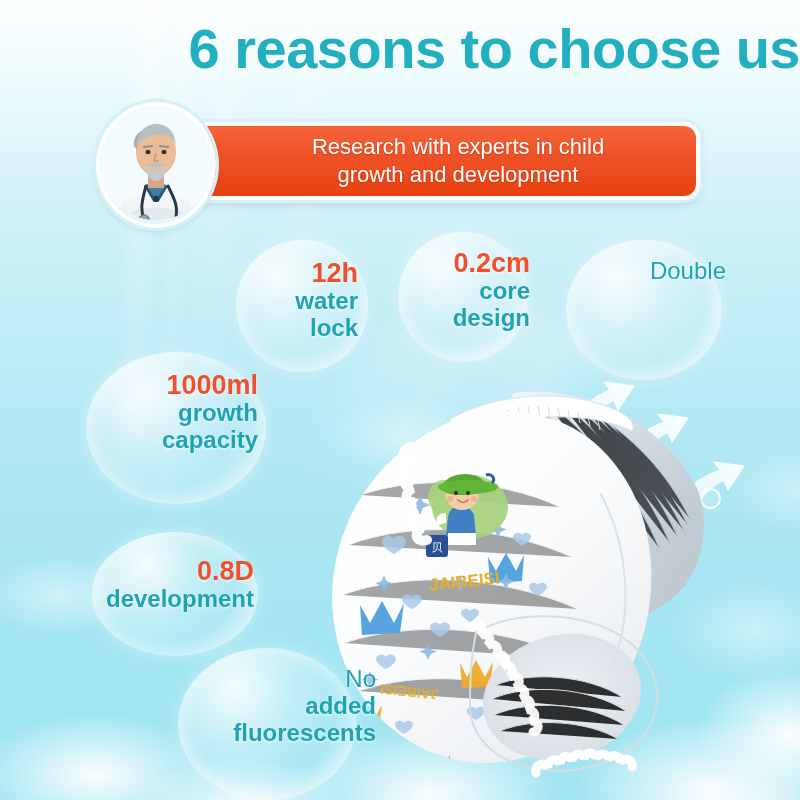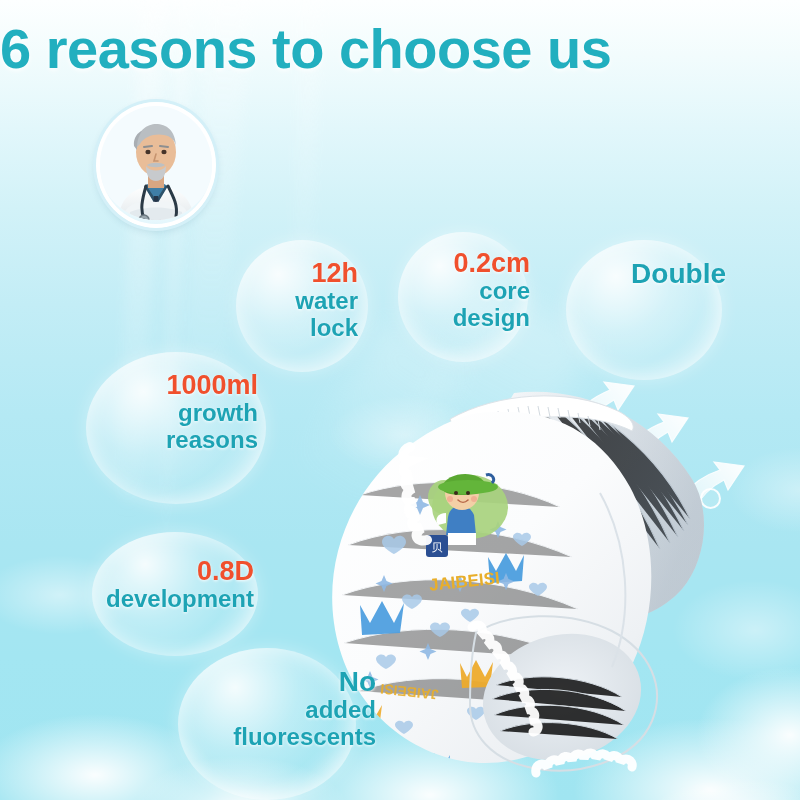--- a/index.html
+++ b/index.html
@@ -53,21 +53,21 @@
   .cl-6 { left: 600px;  top: 760px; width: 280px; height: 130px; }
   .cl-7 { left: -50px;  top: 540px; width: 220px; height: 110px; opacity:.5; }
   .cl-8 { left: 300px;  top: 380px; width: 210px; height: 110px; opacity:.45; }
   .cl-9 { left: 700px;  top: 430px; width: 200px; height: 120px; opacity:.40; }
   .cl-10{ left: 640px;  top: 560px; width: 230px; height: 140px; opacity:.45; }
 
   
   .headline {
     position: absolute;
     left: 0; right: 0; top: 16px;
-    text-align: left;
+    text-align: right;
     font-size: 56px;
     font-weight: 700;
     letter-spacing: -0.5px;
     color: #22afbf;
     text-shadow: 0 2px 5px rgba(255,255,255,.95);
   }
 
   
   .banner-row { position: absolute; left: 0; top: 108px; width: 800px; height: 110px; }
 
@@ -132,22 +132,22 @@
   .f-sub {
     display: block;
     color: #1da3b4;
     font-size: 24px;
     font-weight: 700;
     text-shadow: 0 1px 3px rgba(255,255,255,.9);
   }
   .f-teal-lead {
     display: block;
     color: #1da3b4;
-    font-size: 28px;
-    font-weight: 700;
+    font-size: 24px;
+    font-weight: 400;
     text-shadow: 0 1px 3px rgba(255,255,255,.9);
   }
 
   
   .bb-12h     { left: 236px; top: 240px; width: 132px; height: 132px; }
   .bb-core    { left: 398px; top: 232px; width: 130px; height: 130px; }
   .bb-double  { left: 566px; top: 240px; width: 156px; height: 140px; }
   .bb-1000    { left: 86px;  top: 352px; width: 180px; height: 152px; }
   .bb-08d     { left: 92px;  top: 532px; width: 166px; height: 124px; }
   .bb-noadd   { left: 178px; top: 648px; width: 178px; height: 152px; }
@@ -246,20 +246,26 @@
           <ellipse cx="64" cy="46" rx="2.6" ry="2.2" fill="#46342a"></ellipse>
 
           <path d="M56 48 L54 55 L58 55" stroke="#c6946f" stroke-width="1.6" fill="none" stroke-linecap="round"></path>
 
           <path d="M47 59 C51 56 61 56 65 59 C62 62 50 62 47 59 Z" fill="#bcc0c3"></path>
           <path d="M46 60 C46 70 50 75 56 75 C62 75 66 70 66 60 C62 66 50 66 46 60 Z" fill="#c7cacd"></path>
         </g>
       </svg>
     </div>
 
+    <div class="banner-pill">
+      <div class="banner-text">
+        <span>Research with experts in child</span><br>
+        <span>growth and development</span>
+      </div>
+    </div>
   </div>
 
   <div class="bubble bb-12h"></div>
   <div class="bubble bb-core"></div>
   <div class="bubble bb-double"></div>
   <div class="bubble bb-1000"></div>
   <div class="bubble bb-08d"></div>
   <div class="bubble bb-noadd"></div>
 
   <div class="feature ft-12h">
@@ -274,21 +280,21 @@
     <span class="f-sub">design</span>
   </div>
 
   <div class="feature ft-double">
     <span class="f-teal-lead">Double</span>
   </div>
 
   <div class="feature ft-1000">
     <span class="f-big">1000ml</span>
     <span class="f-sub">growth</span>
-    <span class="f-sub">reasons</span>
+    <span class="f-sub">capacity</span>
   </div>
 
   <div class="feature ft-08d">
     <span class="f-big">0.8D</span>
     <span class="f-sub">development</span>
   </div>
 
   <div class="feature ft-noadd">
     <span class="f-teal-lead">No</span>
     <span class="f-sub">added</span>

